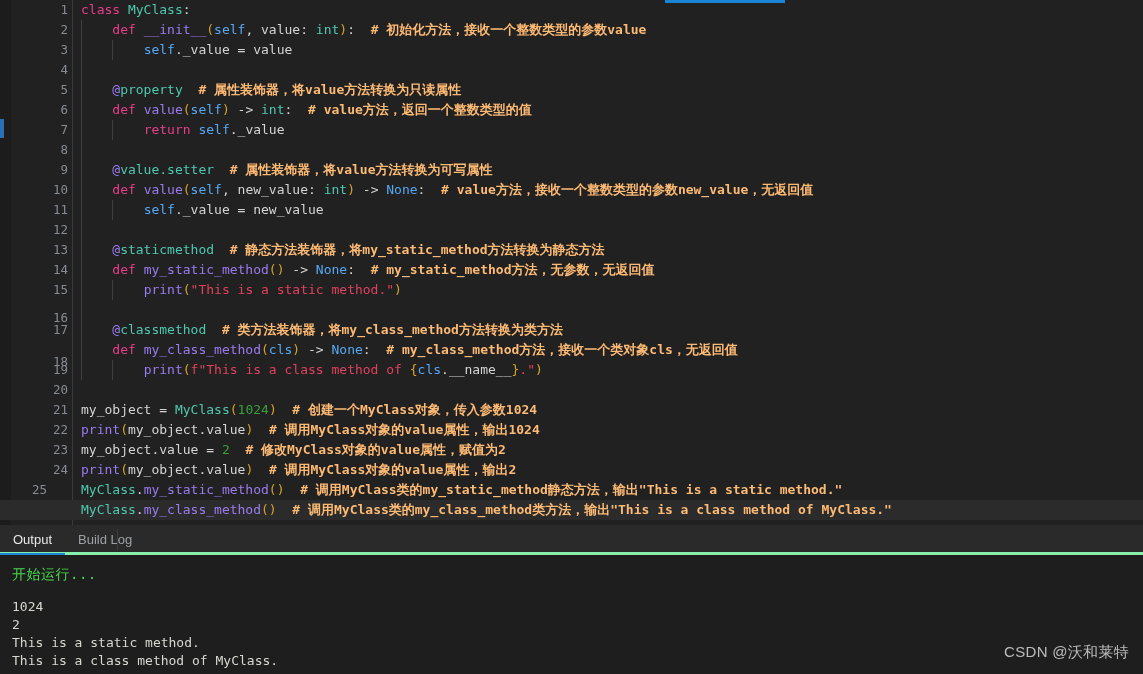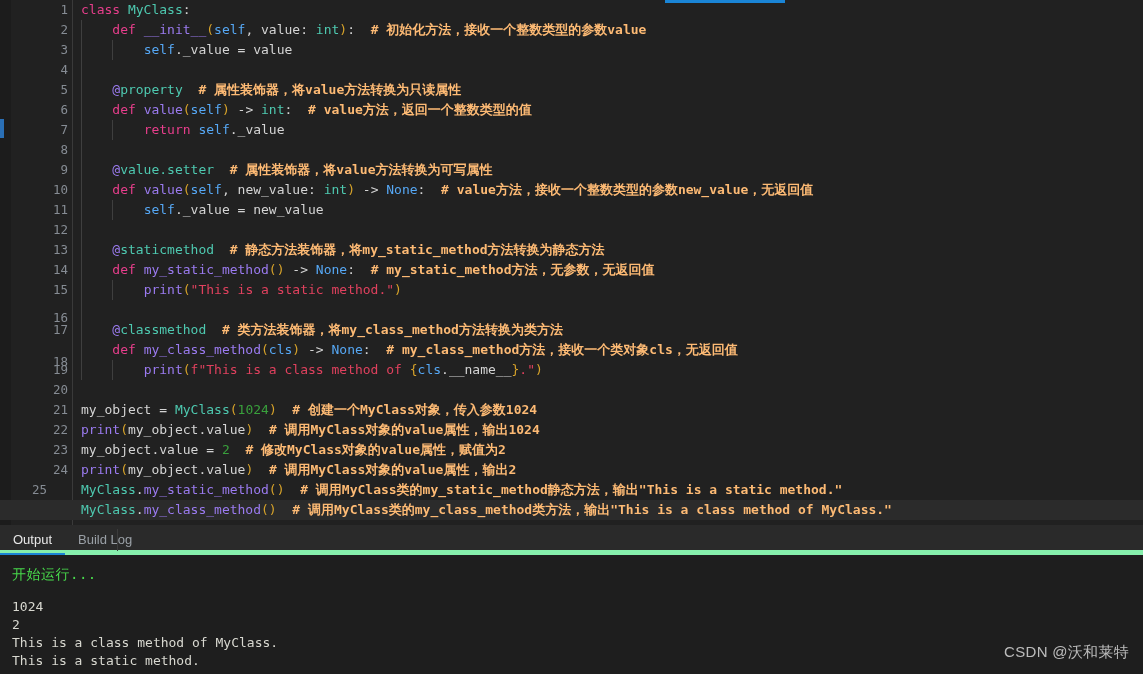--- a/index.html
+++ b/index.html
@@ -98,21 +98,21 @@
   .plain{ color: #d4d4d4; }
 
   
   #output-panel {
     position: absolute; left: 0; top: 525px; right: 0; bottom: 0;
     background: #1e1e1e;
   }
   #panel-tabs {
     position: absolute; left: 0; top: 0; right: 0; height: 30px;
     background: #2a2a2a;
-    border-bottom: 5px solid #86efac;
+    border-bottom: 3px solid #86efac;
   }
   .ptab {
     position: relative; float: left;
     height: 30px; line-height: 29px;
     padding: 0 13px;
     font-family: "Liberation Sans", sans-serif;
     font-size: 13px;
     color: #9aa0a6;
     cursor: default;
   }
@@ -262,19 +262,19 @@
         <span>Output</span>
       </div>
       <div class="ptab">
         <span>Build Log</span>
       </div>
       <div class="ptab-sep"></div>
     </div>
 
     <div id="output-body">
       <div id="run-status">开始运行...</div>
-      <div id="output-lines"><div>1024</div><div>2</div><div>This is a class method of MyClass.</div><div>This is a static method.</div></div>
+      <div id="output-lines"><div>1024</div><div>2</div><div>This is a static method.</div><div>This is a class method of MyClass.</div></div>
     </div>
 
     <div id="watermark">CSDN @沃和莱特</div>
   </div>
 
 </div>
 
 </body></html>

